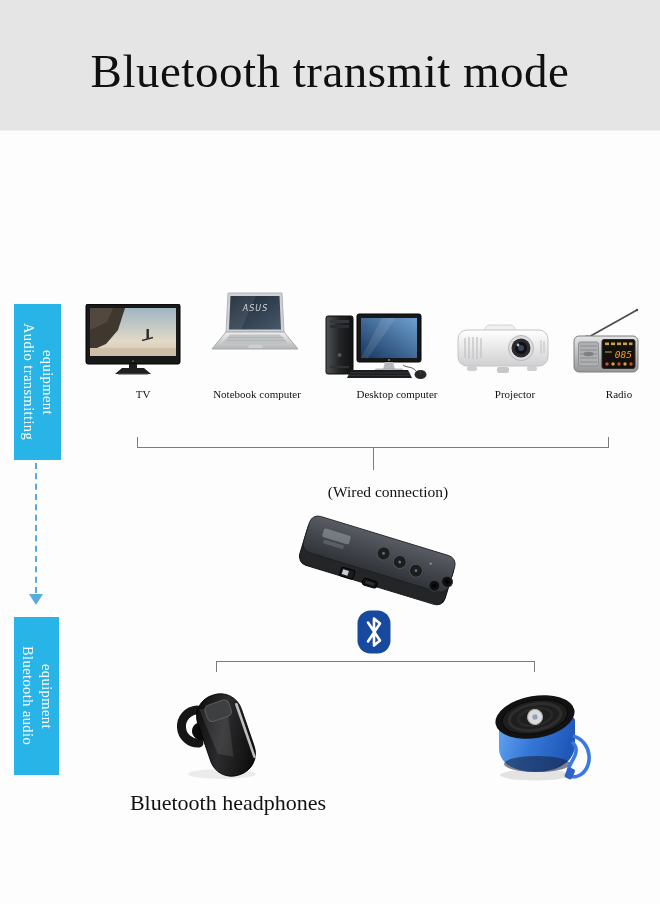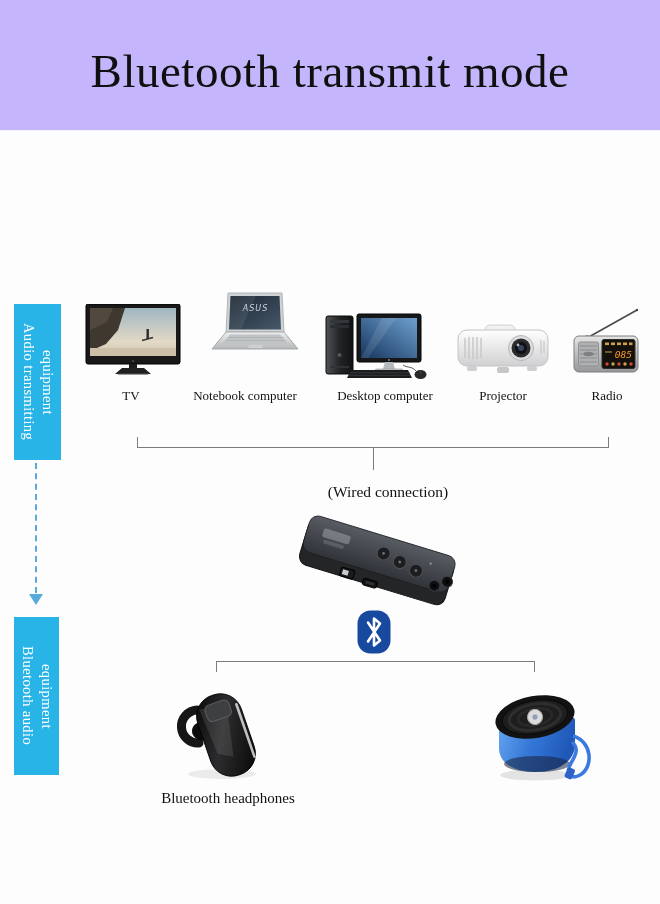--- a/index.html
+++ b/index.html
@@ -1,37 +1,37 @@
 <!DOCTYPE html>
 <html><head>
 <meta charset="utf-8">
 <style>
   html,body{margin:0;padding:0;background:#ffffff;}
-  .page{position:relative;width:660px;height:904px;background:#c4b5fd;overflow:hidden;
+  .page{position:relative;width:660px;height:904px;background:#e5e5e5;overflow:hidden;
         font-family:"Liberation Serif","DejaVu Serif",serif;color:#141414;}
   .abs{position:absolute;}
   .title{top:44px;left:0;width:660px;text-align:center;font-size:47px;letter-spacing:0.5px;color:#101010;}
   .divider{top:130px;left:0;width:660px;border-top:1px solid #f1f1f1;}
   .band{top:131px;left:0;width:660px;height:773px;background:#fdfdfd;}
   .side-box{background:#29b4e8;display:flex;align-items:center;justify-content:center;}
   .side-box span{writing-mode:vertical-lr;text-orientation:mixed;color:#ffffff;
                  font-size:14.5px;line-height:1.32;text-align:center;letter-spacing:0.4px;}
   .src-box{left:14px;top:304px;width:47px;height:156px;}
   .snk-box{left:14px;top:617px;width:45px;height:158px;}
   .dash-line{left:35px;top:463px;height:130px;width:0;border-left:2px dashed #58aadb;}
   .arrow-head{left:29px;top:594px;width:0;height:0;border-left:7px solid transparent;
               border-right:7px solid transparent;border-top:11px solid #58aadb;}
-  .dev-label{top:388px;width:140px;text-align:center;font-size:13px;color:#111;}
+  .dev-label{top:388px;width:140px;text-align:center;font-size:11px;color:#111;margin-left:12px;}
   .bracket-top{left:137px;top:437px;width:470px;height:10px;
                border:1.5px solid #7c7c7c;border-top:none;}
   .bracket-stem{left:373px;top:447px;width:0;height:23px;border-left:1.5px solid #7c7c7c;}
   .bracket-bottom{left:216px;top:661px;width:317px;height:10px;
                   border:1.5px solid #7c7c7c;border-bottom:none;}
   .wired{left:268px;top:483px;width:240px;text-align:center;font-size:15.5px;color:#111;}
-  .sink-label{top:790px;width:220px;text-align:center;font-size:15px;color:#111;}
+  .sink-label{top:790px;width:220px;text-align:center;font-size:22px;color:#111;}
   svg{display:block;}
 </style>
 </head>
 <body>
 
 <div class="page">
 
   <div class="abs band"></div>
   <div class="abs title">Bluetooth transmit mode</div>
   <div class="abs divider"></div>

